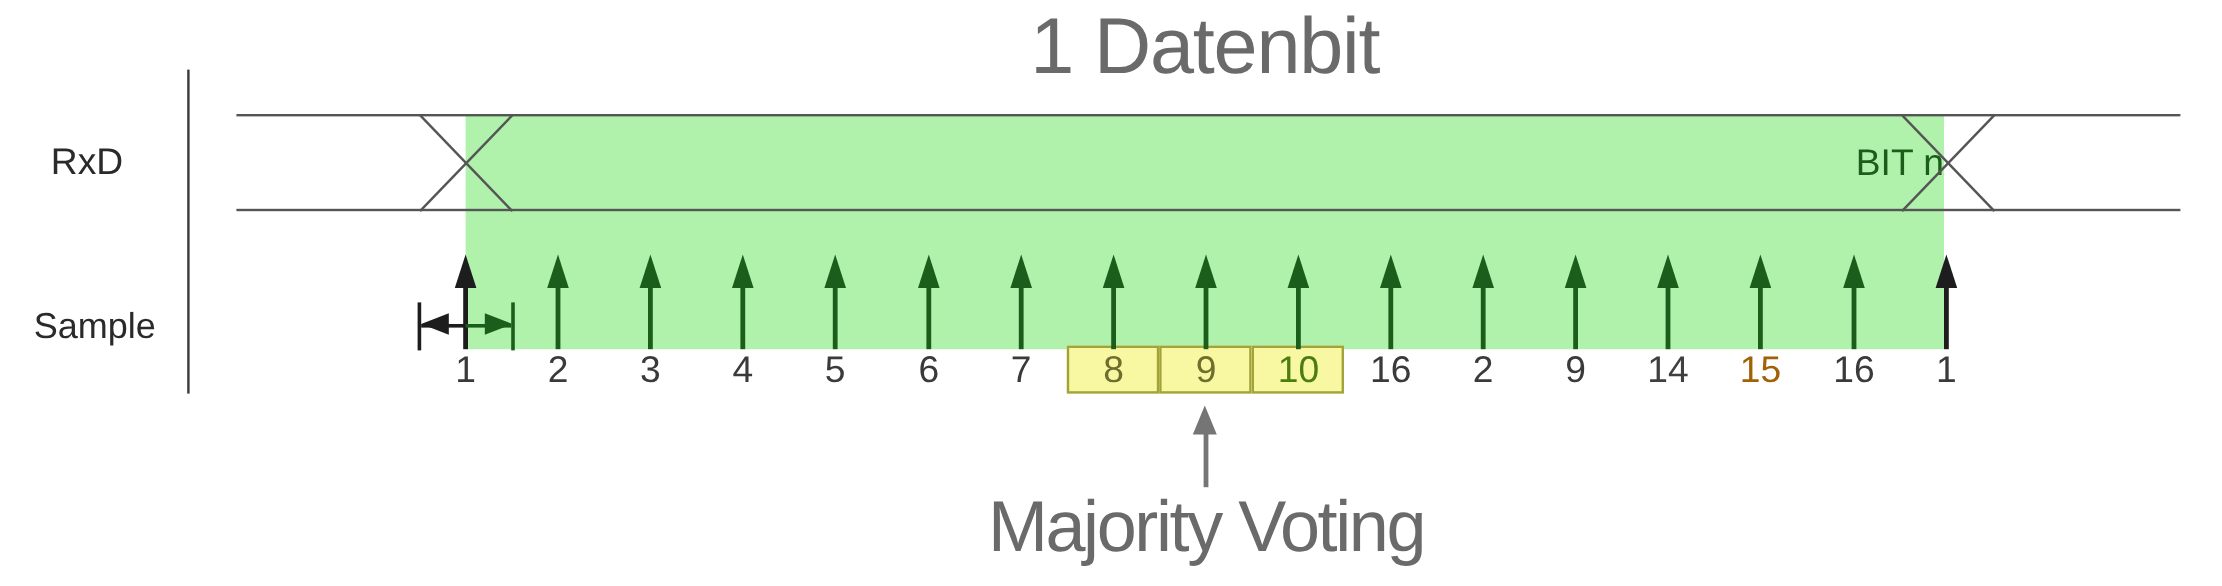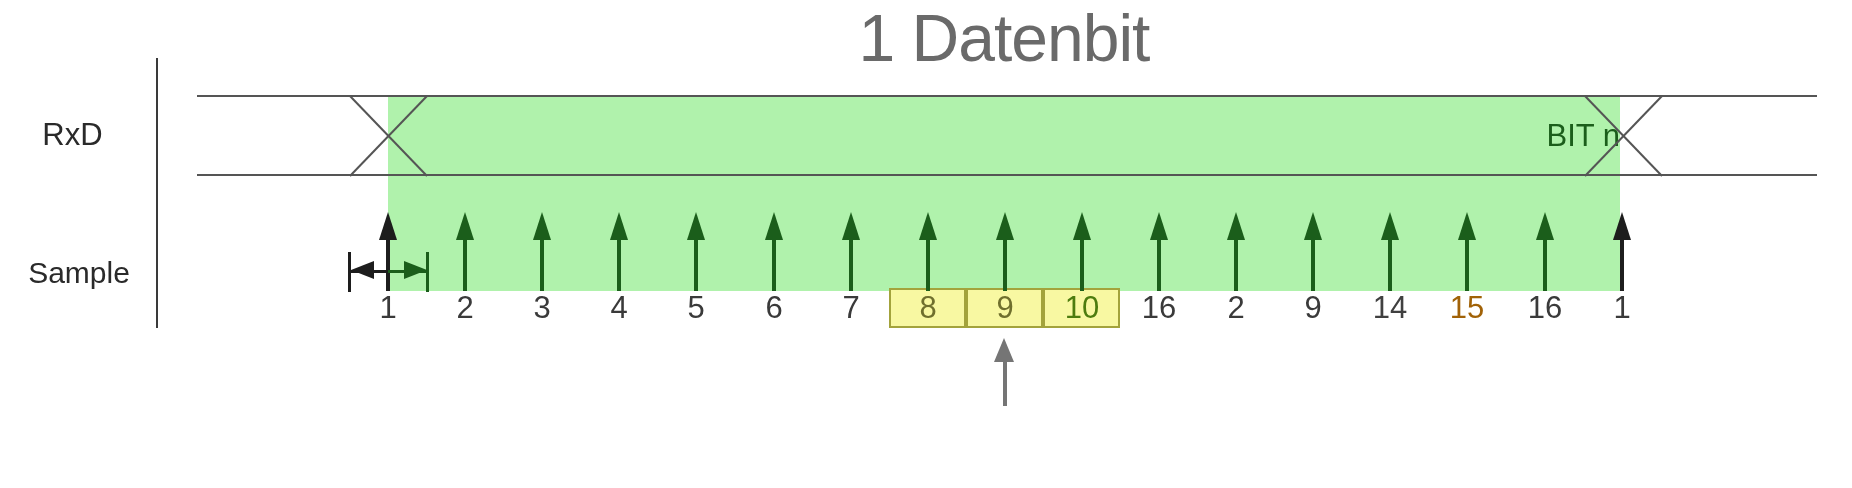--- a/index.html
+++ b/index.html
@@ -138,14 +138,15 @@
     <div class="tol-bar" style="left: 348px; background: rgb(29, 29, 29);"></div>
     <div class="tol-bar" style="left: 426px; background: rgb(27, 94, 27);"></div>
     <div class="tol-line" style="left: 351px; width: 37px; background: rgb(29, 29, 29);"></div>
     <div class="tol-line" style="left: 388px; width: 38px; background: rgb(27, 94, 27);"></div>
     <div class="tol-head" style="left: 351px; border-right: 23px solid rgb(29, 29, 29);"></div>
     <div class="tol-head" style="left: 404px; border-left: 23px solid rgb(27, 94, 27);"></div>
   </div>
 
   <div class="pointer-stem"></div>
   <div class="pointer-head"></div>
+  <div class="majority-label">Majority Voting</div>
 
 </div>
 
 </body></html>

